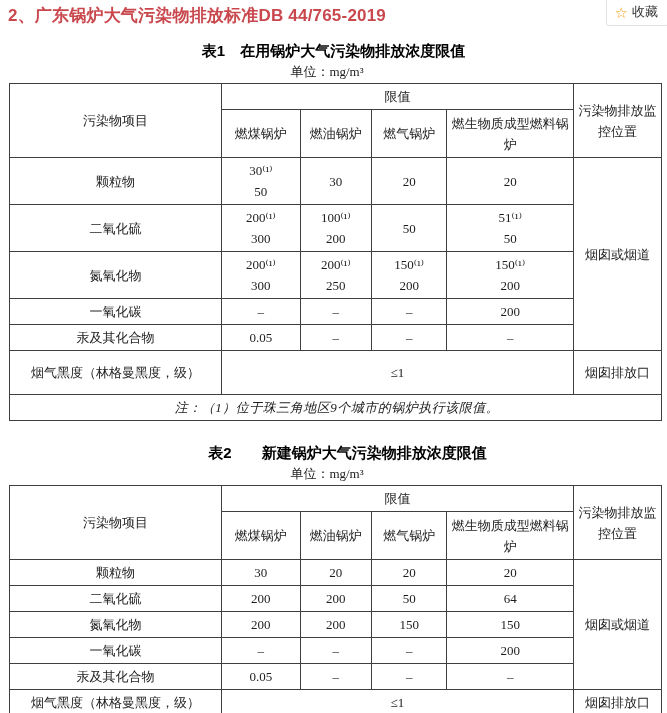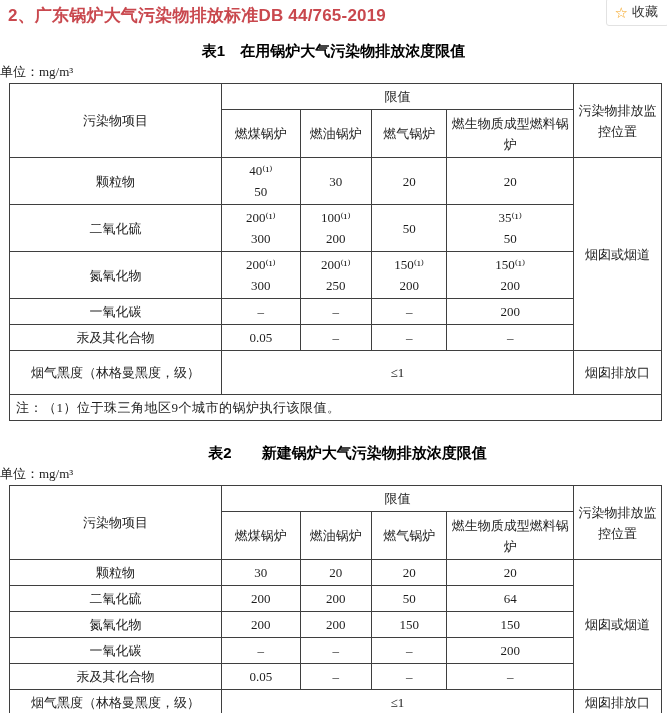--- a/index.html
+++ b/index.html
@@ -30,41 +30,41 @@
     font-size:13px;color:#333;font-family:inherit;
   }
   .star-icon{color:var(--star-orange);font-size:15px;line-height:15px;}
 
   
   .tbl-caption{
     margin:13px 0 2px 0;text-align:center;
     font-size:15px;font-weight:bold;color:#000000;line-height:21px;
   }
   .unit-line{
-    width:662px;text-align:left;padding-right:8px;
+    width:662px;text-align:center;padding-right:8px;
     font-family:"Liberation Serif","DejaVu Serif",serif;
     font-size:13px;color:#222;line-height:18px;margin-bottom:2px;
   }
 
   
   table.std{
     border-collapse:collapse;table-layout:fixed;
     margin-left:9px;width:653px;
     font-family:"Liberation Serif","DejaVu Serif",serif;
     font-size:13px;color:var(--text);text-align:center;
   }
   table.std th,table.std td{
     border:1px solid var(--border-dark);
     padding:2px 3px;font-weight:normal;vertical-align:middle;
     line-height:21px;overflow:hidden;
   }
   table.std tr.boiler-row th{height:48px;}
   #table-0 tr.blackness-row td{height:44px;}
   table.std td.note{
-    text-align:left;padding-left:6px;letter-spacing:0.5px;
+    text-align:center;padding-left:6px;letter-spacing:0.5px;font-style:italic;
   }
   .ln{line-height:21px;}
 
   .section-2 .tbl-caption{margin-top:21px;margin-left:28px;}
 </style>
 </head>
 <body>
 
 <div class="page">
 
@@ -114,21 +114,21 @@
               <div class="ln">燃生物质成型燃料锅炉</div>
             </th>
           </tr>
         </thead>
         <tbody>
           <tr>
             <td>
               <div class="ln">颗粒物</div>
             </td>
             <td>
-              <div class="ln">40⁽¹⁾</div>
+              <div class="ln">30⁽¹⁾</div>
               <div class="ln">50</div>
             </td>
             <td>
               <div class="ln">30</div>
             </td>
             <td>
               <div class="ln">20</div>
             </td>
             <td>
               <div class="ln">20</div>
@@ -146,21 +146,21 @@
               <div class="ln">300</div>
             </td>
             <td>
               <div class="ln">100⁽¹⁾</div>
               <div class="ln">200</div>
             </td>
             <td>
               <div class="ln">50</div>
             </td>
             <td>
-              <div class="ln">35⁽¹⁾</div>
+              <div class="ln">51⁽¹⁾</div>
               <div class="ln">50</div>
             </td>
           </tr>
           <tr>
             <td>
               <div class="ln">氮氧化物</div>
             </td>
             <td>
               <div class="ln">200⁽¹⁾</div>
               <div class="ln">300</div>

